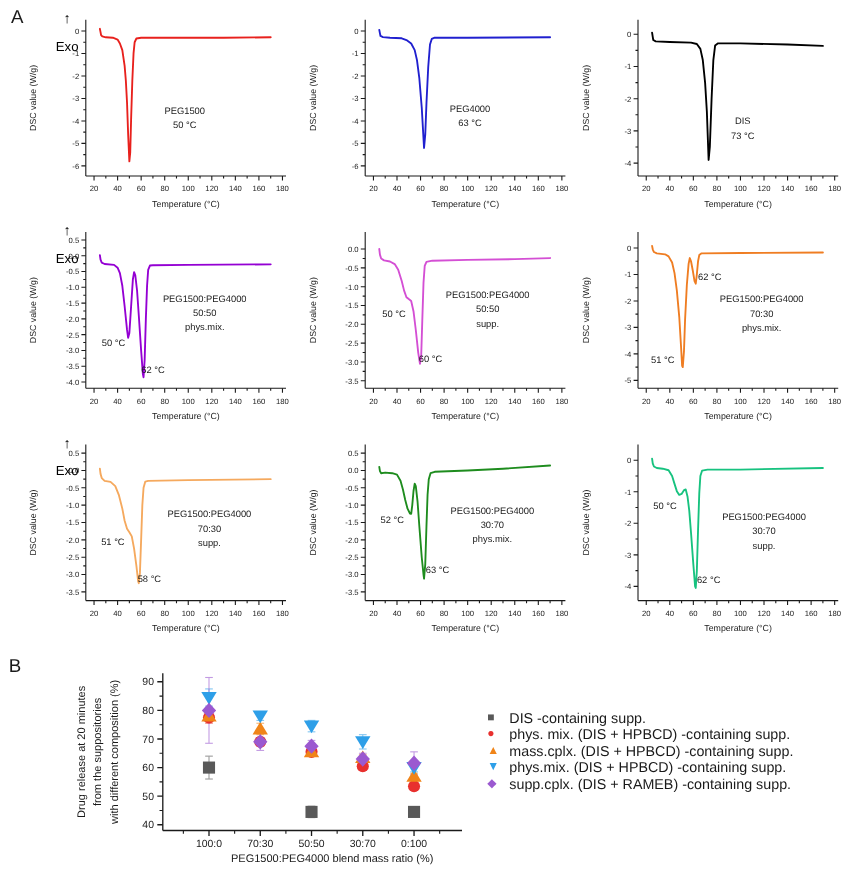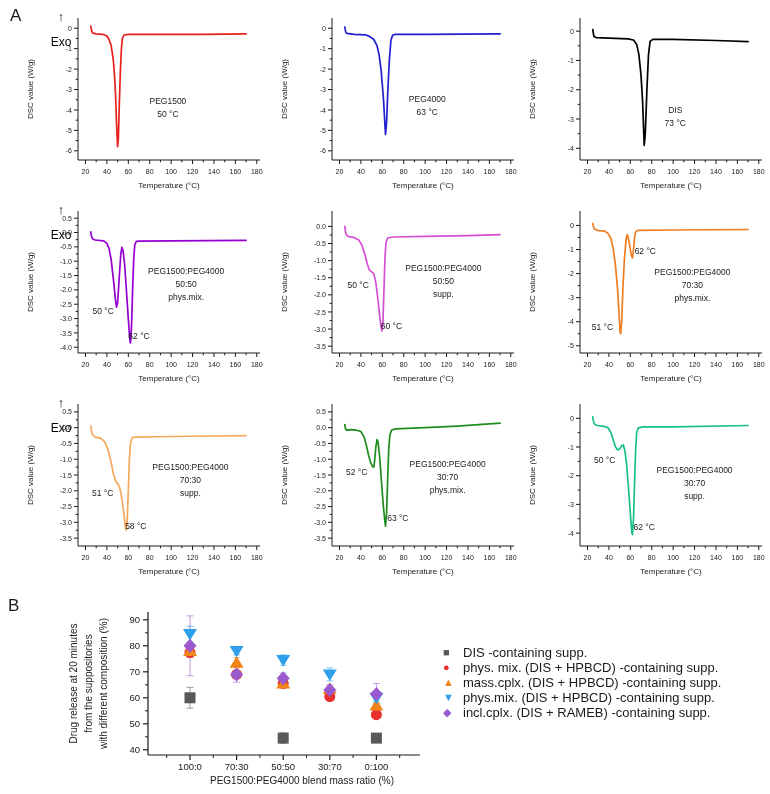--- a/index.html
+++ b/index.html
@@ -771,17 +771,17 @@
       <div class="legend-row">
         <span class="legend-glyph" style="color: rgb(240, 132, 24);">▲</span>
         <span class="legend-text">mass.cplx. (DIS + HPBCD) -containing supp.</span>
       </div>
       <div class="legend-row">
         <span class="legend-glyph" style="color: rgb(46, 159, 232);">▼</span>
         <span class="legend-text">phys.mix. (DIS + HPBCD) -containing supp.</span>
       </div>
       <div class="legend-row">
         <span class="legend-glyph" style="color: rgb(155, 89, 208);">◆</span>
-        <span class="legend-text">incl.cplx. (DIS + RAMEB) -containing supp.</span>
+        <span class="legend-text">supp.cplx. (DIS + RAMEB) -containing supp.</span>
       </div>
     </div>
 
 </div>
 
 </body></html>

